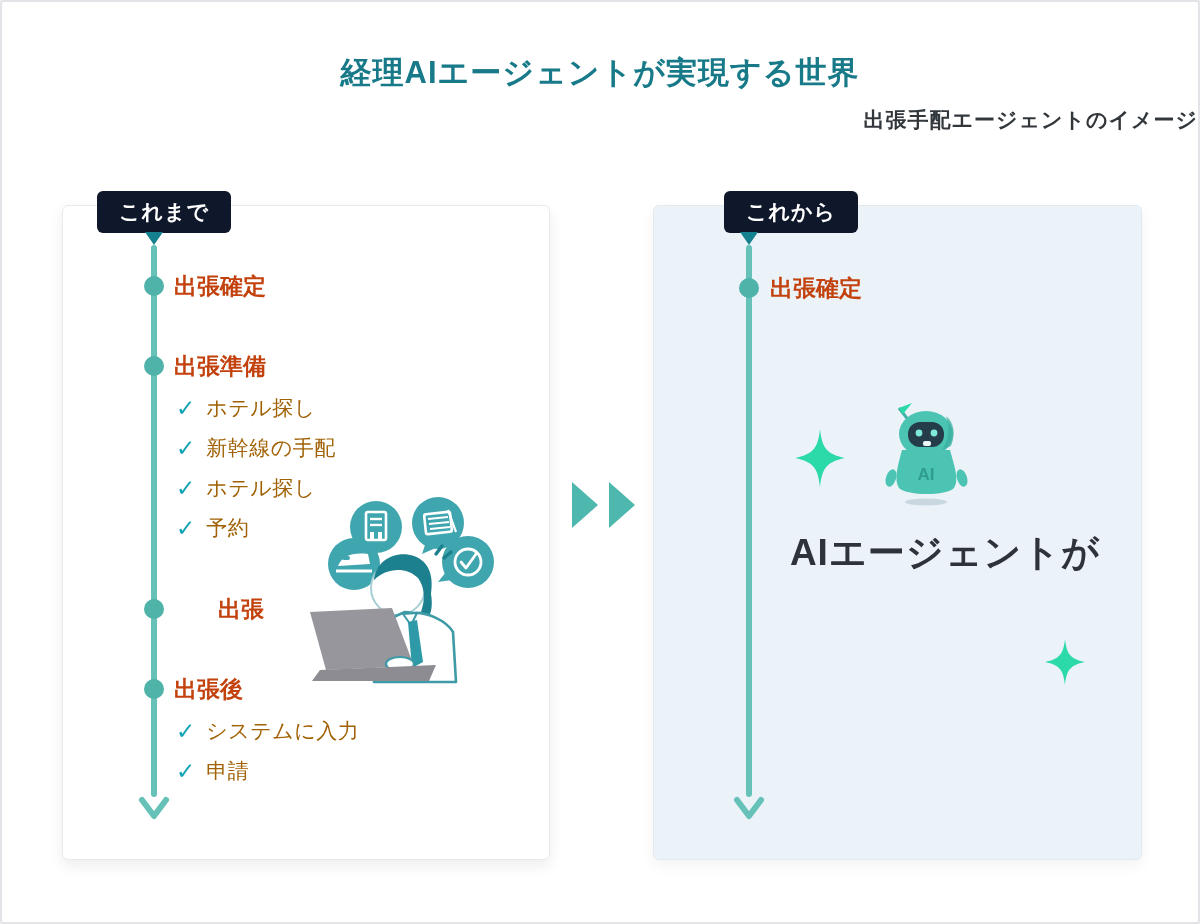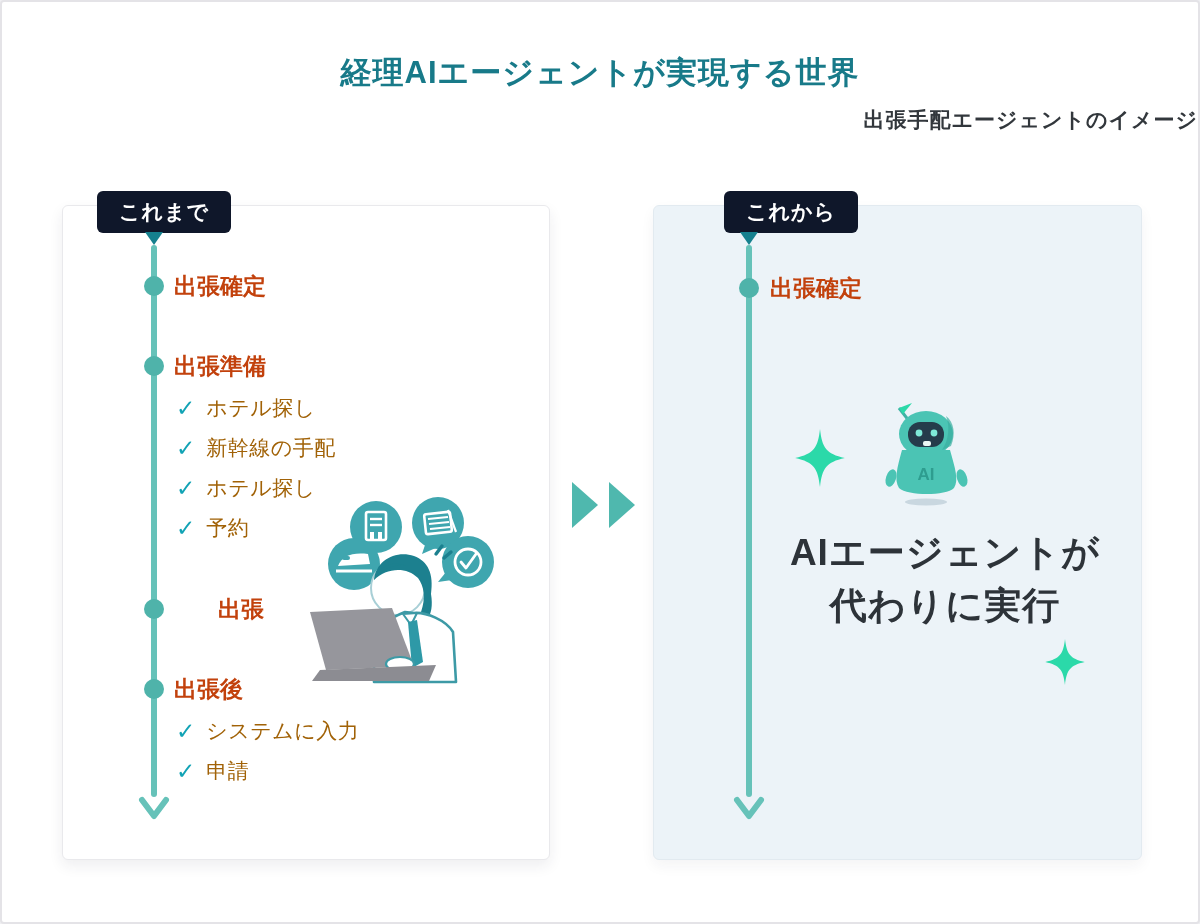--- a/index.html
+++ b/index.html
@@ -188,16 +188,15 @@
     <circle cx="66" cy="35" r="3.4" fill="#7FEAD8"></circle>
     <rect x="55" y="43" width="8" height="5" rx="2" fill="#EAF7F4"></rect>
     <path d="M34,52 C29,70 26,82 31,90 C40,98 78,98 86,90 C91,82 87,70 82,52 Z" fill="#4BC4B4"></path>
     <ellipse cx="23" cy="80" rx="5" ry="9" fill="#4BC4B4" transform="rotate(18 23 80)"></ellipse>
     <ellipse cx="94" cy="80" rx="5" ry="9" fill="#4BC4B4" transform="rotate(-18 94 80)"></ellipse>
     <text x="58" y="82" text-anchor="middle" font-size="17" font-weight="bold" fill="#2E9D8F">AI</text>
   </svg>
 
   <div class="bigtext">
     <div>AIエージェントが</div>
-    <div>代わりに実行</div>
   </div>
 
 </div>
 
 </body></html>

